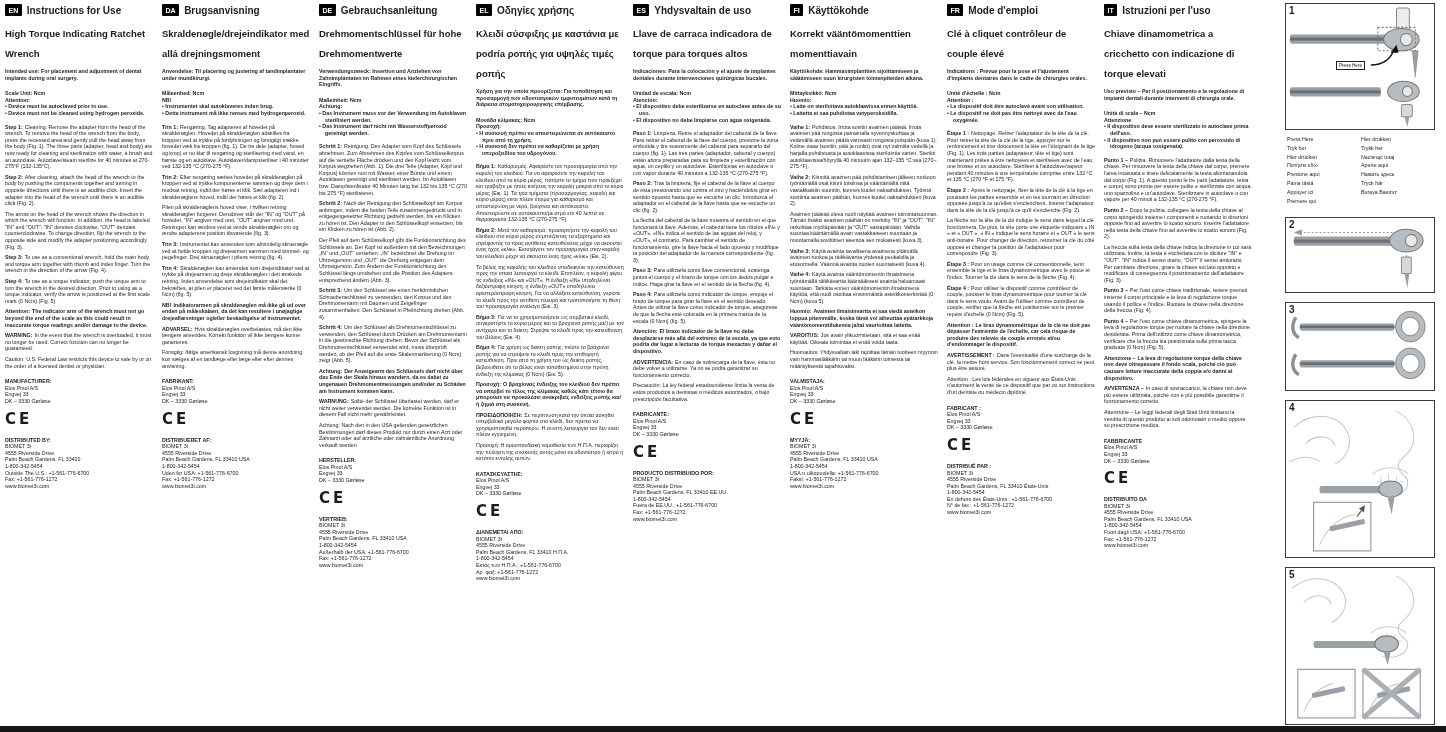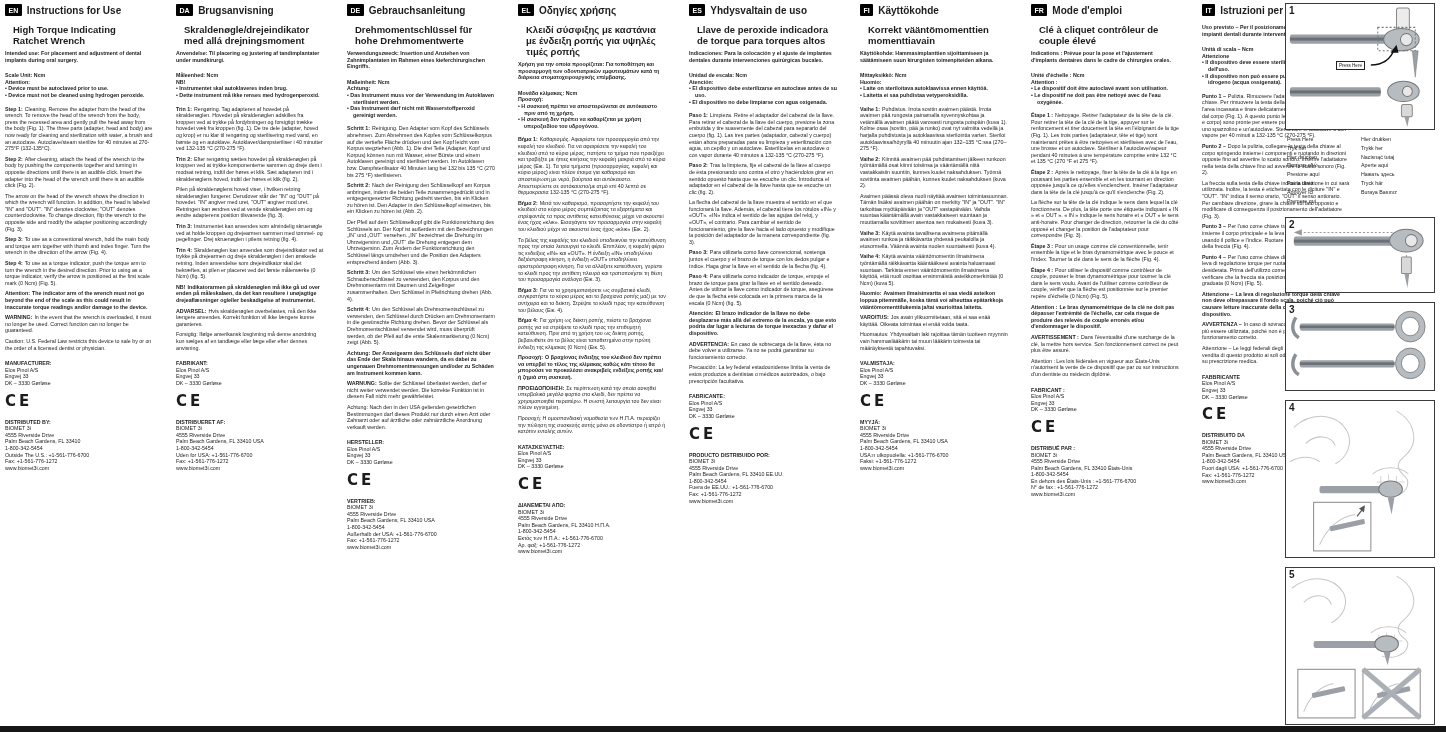--- a/index.html
+++ b/index.html
@@ -3,31 +3,31 @@
 <meta charset="utf-8">
 <style>
   html,body { margin:0; padding:0; }
   body {
     width:1446px; height:732px; position:relative; overflow:hidden;
     background:#ffffff; color:#1c1c1c;
     font-family:"Liberation Sans", sans-serif;
   }
   .columns {
     position:absolute; left:5px; top:4px;
-    display:grid; grid-template-columns:repeat(8,148px); column-gap:23px;
+    display:grid; grid-template-columns:repeat(8,148px); column-gap:9px;
     align-items:start;
   }
   .col { width:148px; }
   .col-head { display:flex; align-items:center; gap:5px; margin:0 0 8px; }
   .badge {
     background:#000; color:#fff; font-weight:bold; font-size:7px; line-height:1;
     padding:2.5px 3.5px; border-radius:1px; flex:0 0 auto;
   }
   .header { font-size:10px; font-weight:bold; margin:0; }
-  .title { font-size:9.5px; line-height:11px; font-weight:bold; margin:0 8px 4px; }
+  .title { font-size:9.5px; line-height:20px; font-weight:bold; margin:0 0 4px; }
   p, li, .addr-line { font-size:5.3px; line-height:6.6px; }
   .bold { font-weight:bold; }
   .intro { margin:0 0 9px; font-weight:bold; }
   .scale { margin:0; font-weight:bold; }
   .att { margin:0; font-weight:bold; }
   .bullets { margin:0 0 7px; padding:0; list-style:none; }
   .bullet { font-weight:bold; padding-left:6px; text-indent:-6px; }
   .bullet::before { content:"•"; margin-right:1.5px; }
   .paras p { margin:0 0 4px; }
   .para b:not(:empty) { margin-right:2px; }
@@ -188,21 +188,21 @@
         <div class="addr-line">Fax: +1-561-776-1272</div>
         <div class="addr-line">www.biomet3i.com</div>
       </div>
   </section>
 
   <section class="col">
     <div class="col-head">
       <span class="badge">EL</span>
       <h1 class="header">Οδηγίες χρήσης</h1>
     </div>
-    <h2 class="title">Κλειδί σύσφιξης με καστάνια με ένδειξη ροπής για υψηλές τιμές ροπής</h2>
+    <h2 class="title">Κλειδί σύσφιξης με καστάνια με podría ροπής για υψηλές τιμές ροπής</h2>
     <p class="intro">Χρήση για την οποία προορίζεται: Για τοποθέτηση και προσαρμογή των οδοντιατρικών εμφυτευμάτων κατά τη διάρκεια στοματοχειρουργικής επέμβασης.</p>
     <p class="scale">Μονάδα κλίμακας: Ncm</p>
     <p class="att">Προσοχή:</p>
     <ul class="bullets">
         <li class="bullet">Η συσκευή πρέπει να αποστειρώνεται σε αυτόκαυστο πριν από τη χρήση.</li>
         <li class="bullet">Η συσκευή δεν πρέπει να καθαρίζεται με χρήση υπεροξειδίου του υδρογόνου.</li>
       </ul>
     <div class="paras">
         <p class="para"><b class="plabel">Βήμα 1:</b><span class="ptext">Καθαρισμός. Αφαιρέστε τον προσαρμογέα από την κεφαλή του κλειδιού. Για να αφαιρέσετε την κεφαλή του κλειδιού από το κύριο μέρος, πατήστε το τμήμα που προεξέχει και τραβήξτε με ήπιες κινήσεις την κεφαλή μακριά από το κύριο μέρος (Εικ. 1). Τα τρία τμήματα (προσαρμογέας, κεφαλή και κύριο μέρος) είναι πλέον έτοιμα για καθαρισμό και αποστείρωση με νερό, βούρτσα και αυτόκαυστο. Αποστειρώστε σε αυτόκαυστο/με ατμό επί 40 λεπτά σε θερμοκρασία 132-135 °C (270-275 °F).</span></p>
         <p class="para"><b class="plabel">Βήμα 2:</b><span class="ptext">Μετά τον καθαρισμό, προσαρτήστε την κεφαλή του κλειδιού στο κύριο μέρος συμπιέζοντας τα εξαρτήματα και στρέφοντάς τα προς αντίθετες κατευθύνσεις μέχρι να ακουστεί ένας ήχος «κλικ». Εισαγάγετε τον προσαρμογέα στην κεφαλή του κλειδιού μέχρι να ακουστεί ένας ήχος «κλικ» (Εικ. 2).</span></p>
@@ -230,21 +230,21 @@
         <div class="addr-line">Αρ. φαξ: +1-561-776-1272</div>
         <div class="addr-line">www.biomet3i.com</div>
       </div>
   </section>
 
   <section class="col">
     <div class="col-head">
       <span class="badge">ES</span>
       <h1 class="header">Yhdysvaltain de uso</h1>
     </div>
-    <h2 class="title">Llave de peroxide indicadora de torque para torques altos</h2>
+    <h2 class="title">Llave de carraca indicadora de torque para torques altos</h2>
     <p class="intro">Indicaciones: Para la colocación y el ajuste de implantes dentales durante intervenciones quirúrgicas bucales.</p>
     <p class="scale">Unidad de escala: Ncm</p>
     <p class="att">Atención:</p>
     <ul class="bullets">
         <li class="bullet">El dispositivo debe esterilizarse en autoclave antes de su uso.</li>
         <li class="bullet">El dispositivo no debe limpiarse con agua oxigenada.</li>
       </ul>
     <div class="paras">
         <p class="para"><b class="plabel">Paso 1:</b><span class="ptext">Limpieza. Retire el adaptador del cabezal de la llave. Para retirar el cabezal de la llave del cuerpo, presione la zona embutida y tire suavemente del cabezal para separarlo del cuerpo (fig. 1). Las tres partes (adaptador, cabezal y cuerpo) están ahora preparadas para su limpieza y esterilización con agua, un cepillo y un autoclave. Esterilícelas en autoclave o con vapor durante 40 minutos a 132-135 °C (270-275 °F).</span></p>
         <p class="para"><b class="plabel">Paso 2:</b><span class="ptext">Tras la limpieza, fije el cabezal de la llave al cuerpo de ésta presionando uno contra el otro y haciéndolos girar en sentido opuesto hasta que se escuche un clic. Introduzca el adaptador en el cabezal de la llave hasta que se escuche un clic (fig. 2).</span></p>
@@ -356,20 +356,21 @@
         <div class="addr-line">N° de fax : +1-561-776-1272</div>
         <div class="addr-line">www.biomet3i.com</div>
       </div>
   </section>
 
   <section class="col">
     <div class="col-head">
       <span class="badge">IT</span>
       <h1 class="header">Istruzioni per l'uso</h1>
     </div>
+    <h2 class="title">Chiave dinamometrica a cricchetto con indicazione di torque elevati</h2>
     <p class="intro">Uso previsto – Per il posizionamento e la regolazione di impianti dentali durante interventi di chirurgia orale.</p>
     <p class="scale">Unità di scala – Ncm</p>
     <p class="att">Attenzione</p>
     <ul class="bullets">
         <li class="bullet">Il dispositivo deve essere sterilizzato in autoclave prima dell'uso.</li>
         <li class="bullet">Il dispositivo non può essere pulito con perossido di idrogeno (acqua ossigenata).</li>
       </ul>
     <div class="paras">
         <p class="para"><b class="plabel">Punto 1 –</b><span class="ptext">Pulizia. Rimuovere l'adattatore dalla testa della chiave. Per rimuovere la testa della chiave dal corpo, premere l'area incassata e tirare delicatamente la testa allontanandola dal corpo (Fig. 1). A questo punto le tre parti (adattatore, testa e corpo) sono pronte per essere pulite e sterilizzate con acqua, uno spazzolino e un'autoclave. Sterilizzare in autoclave o con vapore per 40 minuti a 132-135 °C (270-275 °F).</span></p>
         <p class="para"><b class="plabel">Punto 2 –</b><span class="ptext">Dopo la pulizia, collegare la testa della chiave al corpo spingendo insieme i componenti e ruotando in direzioni opposte fino ad avvertire lo scatto sonoro. Inserire l'adattatore nella testa della chiave fino ad avvertire lo scatto sonoro (Fig. 2).</span></p>

